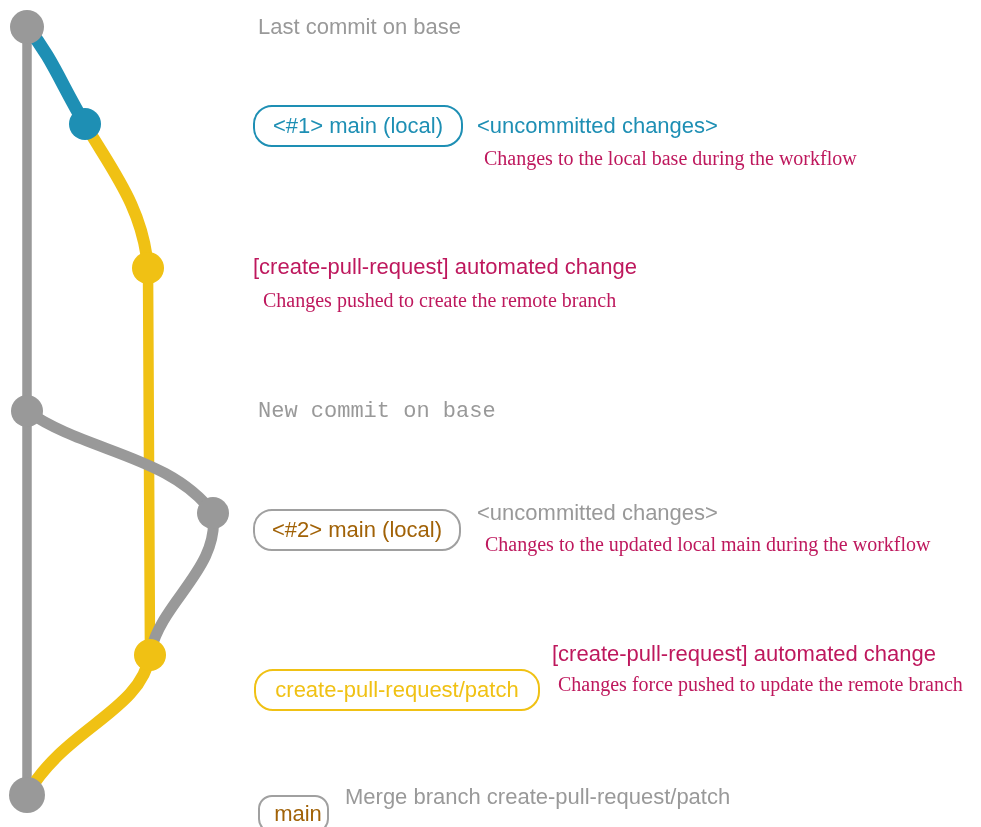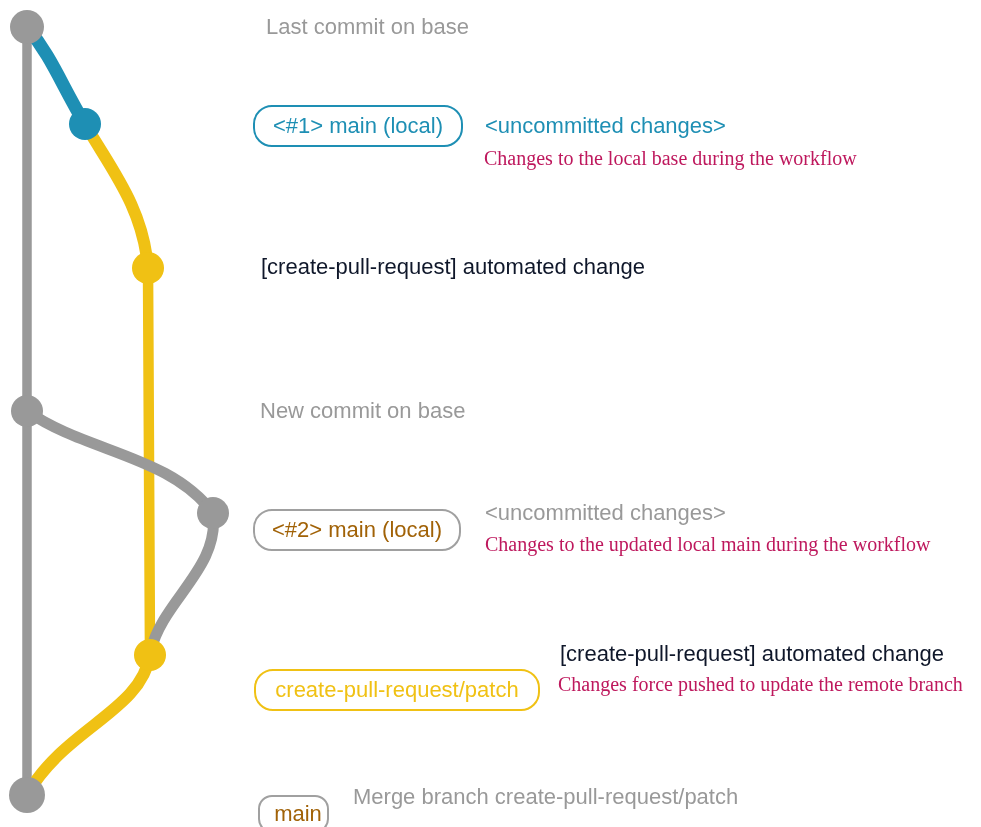--- a/index.html
+++ b/index.html
@@ -6,25 +6,25 @@
   body {
     width: 981px; height: 827px;
     background: #ffffff;
     font-family: "Liberation Sans", sans-serif;
     overflow: hidden;
   }
   .stage { position: relative; width: 981px; height: 827px; }
   .graph-svg { position: absolute; left: 0; top: 0; }
 
   .txt { position: absolute; white-space: nowrap; transform: translateY(-50%); }
-  .sans { font-family: "Liberation Sans", sans-serif; font-size: 22px; margin-left: 8px; }
+  .sans { font-family: "Liberation Sans", sans-serif; font-size: 22px; }
   .serif { font-family: "Liberation Serif", serif; font-size: 20px; color: #be185d; }
   .gray { color: #999999; }
   .blue { color: #1e8fb4; }
-  .yellow { color: #0f172a; }
+  .yellow { color: #be185d; }
 
   .branch-label {
     position: absolute;
     display: flex; align-items: center; justify-content: center;
     border: 2px solid; border-radius: 19px;
     font-family: "Liberation Sans", sans-serif; font-size: 22px;
     box-sizing: border-box;
     background: #ffffff;
   }
   .branch-label.blue   { border-color: #1e8fb4; color: #1e8fb4; text-align: center; }
@@ -65,22 +65,23 @@
 
   <div class="txt sans gray" style="left:258px; top:27px;">Last commit on base</div>
 
   <div class="branch-label blue lbl-1">
     <span>&lt;#1&gt; main (local)</span>
   </div>
   <div class="txt sans blue" style="left:477px; top:126px;">&lt;uncommitted changes&gt;</div>
   <div class="txt serif" style="left:484px; top:158px;">Changes to the local base during the workflow</div>
 
   <div class="txt sans yellow" style="left:253px; top:267px;">[create-pull-request] automated change</div>
+  <div class="txt serif" style="left:263px; top:300px;">Changes pushed to create the remote branch</div>
 
-  <div class="txt sans gray" style="left:252px; top:411px;">New commit on base</div>
+  <div class="txt sans gray" style="left:258px; top:411px;font-family:Liberation Mono, monospace;">New commit on base</div>
 
   <div class="branch-label gray lbl-2">
     <span>&lt;#2&gt; main (local)</span>
   </div>
   <div class="txt sans gray" style="left:477px; top:513px;">&lt;uncommitted changes&gt;</div>
   <div class="txt serif" style="left:485px; top:544px;">Changes to the updated local main during the workflow</div>
 
   <div class="branch-label yellow lbl-3">
     <span>create-pull-request/patch</span>
   </div>

